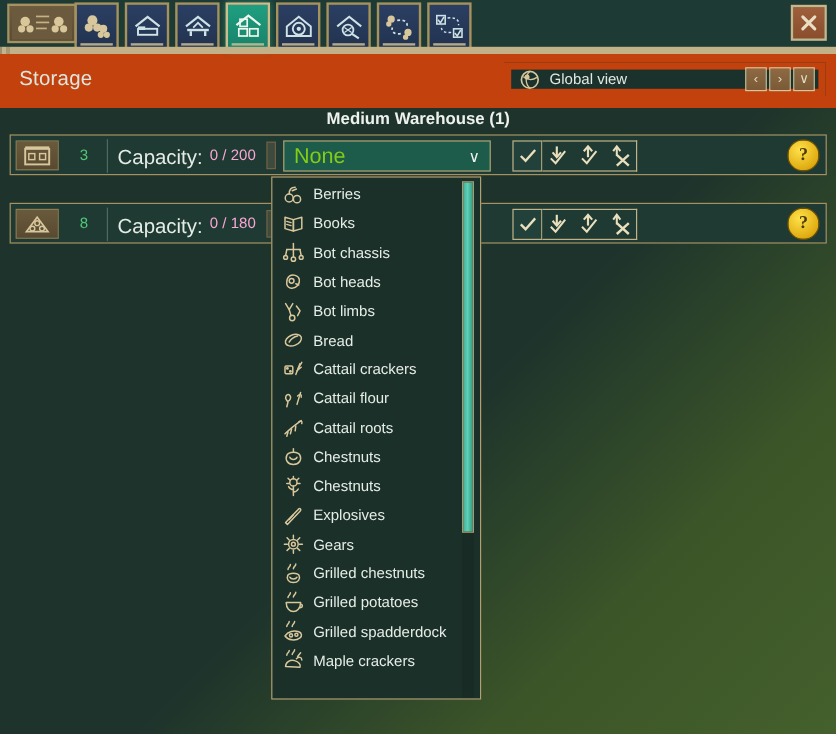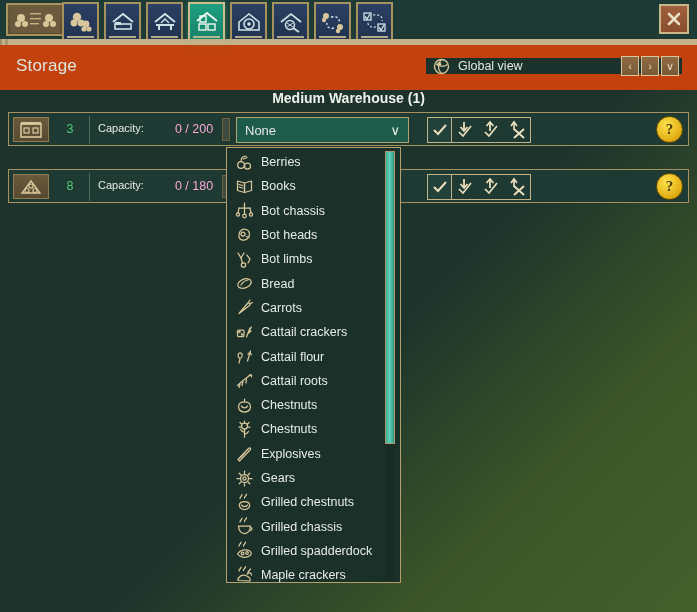--- a/index.html
+++ b/index.html
@@ -121,41 +121,41 @@
   }
   .count {
     position: absolute; left: 48px; top: 9px; width: 26px;
     text-align: center; font-size: 12.5px; color: #4fc878;
   }
   .vsep {
     position: absolute; top: 3px; width: 1px; height: 28px;
     background: #4a6b5e;
   }
   .cap-label {
-    position: absolute; left: 89px; top: 9px; font-size: 11px; color: #e5ebe5;
+    position: absolute; left: 89px; top: 9px; font-size: 17px; color: #e5ebe5;
   }
   .cap-value {
     position: absolute; left: 150px; top: 9px; width: 70px;
     text-align: center; font-size: 12.5px; color: #f9a8d4;
   }
   .cap-bar {
     position: absolute; left: 213px; top: 5px; width: 8px; height: 23px;
     border: 1px solid #6e6142;
     background: #3e4a3e;
   }
 
   
   .sel-box {
     position: absolute; left: 227px; top: 4px; width: 173px; height: 26px;
     border: 1px solid #b2a070;
     background: #1d5b4b;
     display: flex; align-items: center;
   }
   .sel-box .sel-val {
-    margin-left: 8px; font-size: 13px; color: #e5e5e5;
+    margin-left: 8px; font-size: 18px; color: #84cc16;
   }
   .sel-box .chev {
     margin-left: auto; margin-right: 8px; color: #edf3ec; font-size: 13px;
     line-height: 1;
   }
 
   .tool-group {
     position: absolute; left: 418px; top: 4px; height: 26px;
     display: flex; align-items: stretch;
   }
@@ -529,29 +529,20 @@
           <svg width="19" height="19" viewBox="0 0 19 19" stroke="#d9c79c" fill="none" stroke-width="1.25" stroke-linecap="round" stroke-linejoin="round">
             <ellipse cx="9.5" cy="9.5" rx="7" ry="4.4" transform="rotate(-22 9.5 9.5)"></ellipse>
             <path d="M6 11 C7.5 8.5 10.5 6.5 13 6"></path>
           </svg>
         </span>
         <span class="dl">Bread</span>
       </div>
       <div class="dd-item">
         <span class="di">
           <svg width="19" height="19" viewBox="0 0 19 19" stroke="#d9c79c" fill="none" stroke-width="1.25" stroke-linecap="round" stroke-linejoin="round">
-            <path d="M4 15.5 L12.5 5.5 C14 4 16 6 14.5 7.5 Z"></path>
-            <path d="M13 5 L15 2 M14.5 6 L17.5 4.5"></path>
-          </svg>
-        </span>
-        <span class="dl">Carrots</span>
-      </div>
-      <div class="dd-item">
-        <span class="di">
-          <svg width="19" height="19" viewBox="0 0 19 19" stroke="#d9c79c" fill="none" stroke-width="1.25" stroke-linecap="round" stroke-linejoin="round">
             <rect x="2.5" y="7" width="6.5" height="6.5" rx="1"></rect>
             <circle cx="4.5" cy="9" r=".6" fill="#d9c79c"></circle>
             <circle cx="7" cy="11.5" r=".6" fill="#d9c79c"></circle>
             <path d="M11.5 14 L15 5"></path>
             <path d="M13.5 9 L16.5 4 M12.5 11 L16 8"></path>
           </svg>
         </span>
         <span class="dl">Cattail crackers</span>
       </div>
       <div class="dd-item">
@@ -626,21 +617,21 @@
         <span class="dl">Grilled chestnuts</span>
       </div>
       <div class="dd-item">
         <span class="di">
           <svg width="19" height="19" viewBox="0 0 19 19" stroke="#d9c79c" fill="none" stroke-width="1.25" stroke-linecap="round" stroke-linejoin="round">
             <path d="M5 5 C5 3 7 3 7 1 M9.5 4.5 C9.5 2.5 11.5 2.5 11.5 .5"></path>
             <path d="M3.5 9 L15.5 9 C15.5 14 12.5 16.5 9.5 16.5 C6.5 16.5 3.5 14 3.5 9 Z"></path>
             <path d="M15.5 10.5 C17.5 10.5 17.5 13.5 15 13.5"></path>
           </svg>
         </span>
-        <span class="dl">Grilled chassis</span>
+        <span class="dl">Grilled potatoes</span>
       </div>
       <div class="dd-item">
         <span class="di">
           <svg width="19" height="19" viewBox="0 0 19 19" stroke="#d9c79c" fill="none" stroke-width="1.25" stroke-linecap="round" stroke-linejoin="round">
             <path d="M4 5 C4 3 6 3 6 1 M8.5 5 C8.5 3 10.5 3 10.5 1"></path>
             <path d="M2.5 13 C5 9 10 8 14 9.5 C16.5 10.5 17 13 15 14.5 C11 17.5 5 16.5 2.5 13 Z"></path>
             <circle cx="7.5" cy="12.5" r="1.3"></circle>
             <circle cx="12" cy="12" r="1.3"></circle>
           </svg>
         </span>

